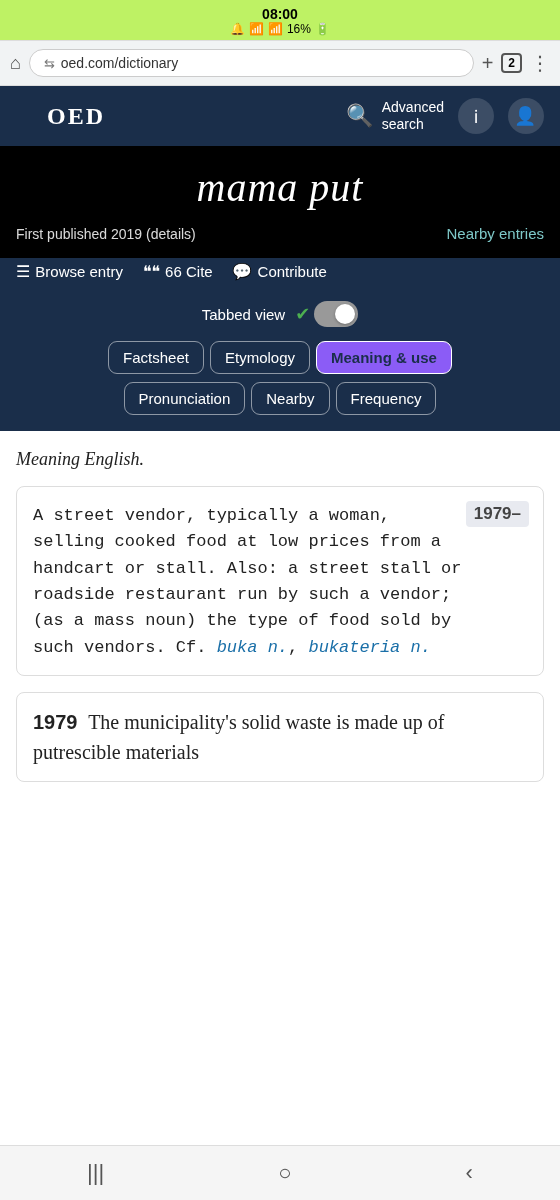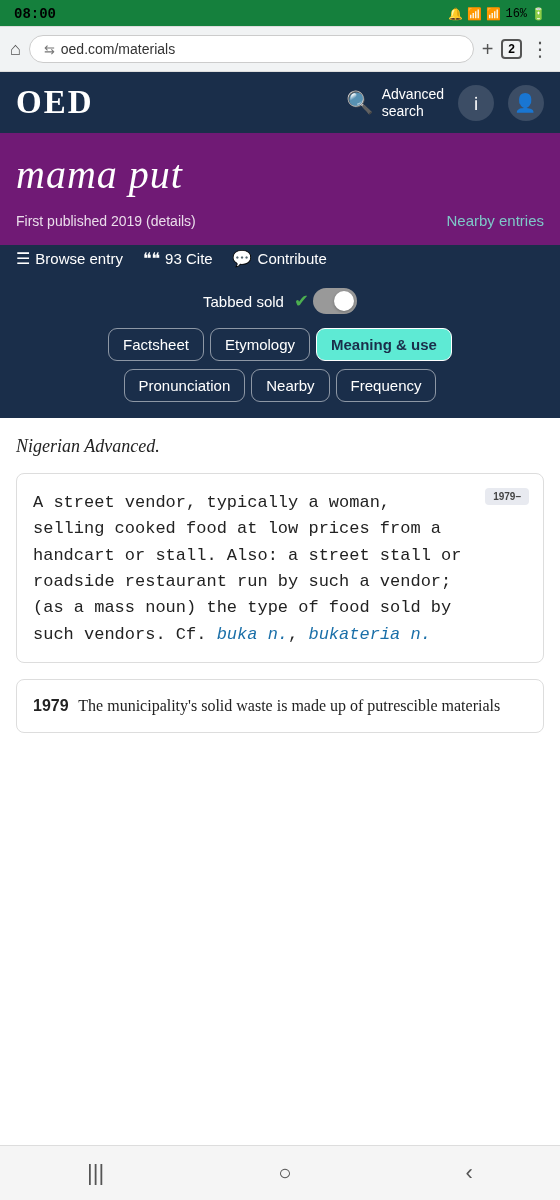--- a/index.html
+++ b/index.html
@@ -6,27 +6,28 @@
     * { box-sizing: border-box; margin: 0; padding: 0; }
     body {
       font-family: Georgia, 'Times New Roman', serif;
       background: #fff;
       width: 560px;
       overflow-x: hidden;
     }
 
     
     .status-bar {
-      background: #15803d;
+      background: #bef264;
       display: flex;
       justify-content: space-between;
       align-items: center;
       padding: 6px 14px 4px 14px;
       font-size: 13px;
-      font-family: Liberation Mono, monospace;
+      font-family: Liberation Sans, sans-serif;
+      flex-direction: column;
     }
     .status-time { font-weight: bold; font-size: 14px; }
     .status-icons { display: flex; align-items: center; gap: 4px; font-size: 12px; }
 
     
     .browser-bar {
       background: #f1f3f4;
       border-top: 1px solid #ddd;
       border-bottom: 1px solid #ddd;
       padding: 8px 10px;
@@ -63,25 +64,26 @@
     
     .oed-header {
       background: #1a2e4a;
       color: #fff;
       padding: 12px 16px;
       display: flex;
       align-items: center;
       gap: 0;
     }
     .oed-logo {
-      font-size: 33px;
+      font-size: 24px;
       font-weight: bold;
       letter-spacing: 2px;
       font-family: Georgia, serif;
       flex: 0 0 auto;
+      margin-left: 31px;
     }
     .oed-header-right {
       flex: 1;
       display: flex;
       align-items: center;
       justify-content: flex-end;
       gap: 14px;
     }
     .oed-search-area {
       display: flex;
@@ -105,24 +107,24 @@
       background: rgba(255,255,255,0.15);
       display: flex;
       align-items: center;
       justify-content: center;
       font-size: 18px;
       color: #fff;
     }
 
     
     .entry-header {
-      background: #701a75;
+      background: #000000;
       color: #fff;
       padding: 18px 16px 16px 16px;
-      text-align: left;
+      text-align: center;
     }
     .entry-word {
       font-size: 40px;
       font-style: italic;
       font-weight: normal;
       font-family: Georgia, serif;
       letter-spacing: 1px;
     }
     .entry-divider {
       display: flex;
@@ -242,21 +244,21 @@
       border: 1.5px solid rgba(255,255,255,0.5);
       border-radius: 9px;
       padding: 7px 14px;
       color: #fff;
       font-family: Arial, sans-serif;
       font-size: 15px;
       background: transparent;
       cursor: pointer;
     }
     .tab-pill.active {
-      background: #5eead4;
+      background: #8b5cf6;
       color: #1a2e4a;
       border-color: #fff;
       font-weight: 600;
     }
     .tab-pills-row2 {
       display: flex;
       gap: 6px;
       justify-content: center;
       margin-top: 8px;
     }
@@ -282,21 +284,21 @@
       margin-bottom: 16px;
       position: relative;
     }
     .date-badge {
       position: absolute;
       top: 14px;
       right: 14px;
       background: #e8eaf0;
       color: #444;
       font-family: Arial, sans-serif;
-      font-size: 10px;
+      font-size: 17px;
       padding: 3px 8px;
       border-radius: 4px;
       font-weight: bold;
     }
     .definition-text {
       font-size: 17px;
       line-height: 1.55;
       color: #222;
       font-family: Liberation Mono, monospace;
       padding-right: 60px;
@@ -308,21 +310,21 @@
     }
 
     
     .quote-card {
       border: 1px solid #ddd;
       border-radius: 8px;
       padding: 14px 16px;
       background: #fff;
     }
     .quote-text {
-      font-size: 16px;
+      font-size: 20px;
       line-height: 1.5;
       color: #222;
       font-family: Georgia, serif;
     }
     .quote-year {
       font-weight: bold;
       font-family: Arial, sans-serif;
       margin-right: 6px;
     }
 
@@ -358,21 +360,21 @@
     <span>📶</span>
     <span>16%</span>
     <span>🔋</span>
   </div>
 </div>
 
 <div class="browser-bar">
   <span class="browser-home">⌂</span>
   <div class="browser-url-box">
     <span class="browser-url-icon">⇆</span>
-    <span>oed.com/materials</span>
+    <span>oed.com/dictionary</span>
   </div>
   <span style="font-size:20px;color:#555;cursor:pointer;">+</span>
   <span class="browser-tab-count">2</span>
   <span style="font-size:20px;color:#555;cursor:pointer;">⋮</span>
 </div>
 
 <div class="oed-header">
   <div class="oed-logo">OED</div>
   <div class="oed-header-right">
     <div class="oed-search-area">
@@ -399,30 +401,30 @@
   </div>
 </div>
 
 <div class="entry-actions">
   <button class="action-btn">
     <span class="action-icon">☰</span>
     <span>Browse entry</span>
   </button>
   <button class="action-btn">
     <span class="action-icon">❝❝</span>
-    <span>93 Cite</span>
+    <span>66 Cite</span>
   </button>
   <button class="action-btn">
     <span class="action-icon">💬</span>
     <span>Contribute</span>
   </button>
 </div>
 
 <div class="tabbed-view-row">
-  <span class="tabbed-view-label">Tabbed sold</span>
+  <span class="tabbed-view-label">Tabbed view</span>
   <div class="toggle-container">
     <span class="toggle-check">✔</span>
     <div class="toggle-track">
       <div class="toggle-thumb"></div>
     </div>
   </div>
 </div>
 
 <div class="tab-pills-section">
   <div class="tab-pills-row">
@@ -443,21 +445,21 @@
     <button class="tab-pill">
       <span>Nearby</span>
     </button>
     <button class="tab-pill">
       <span>Frequency</span>
     </button>
   </div>
 </div>
 
 <div class="content-area">
-  <div class="language-label">Nigerian Advanced.</div>
+  <div class="language-label">Meaning English.</div>
 
   <div class="definition-card">
     <div class="date-badge">1979–</div>
     <div class="definition-text">
       <span>A street vendor, typically a woman, selling cooked food at low prices from a handcart or stall. Also: a street stall or roadside restaurant run by such a vendor; (as a mass noun) the type of food sold by such vendors. Cf. </span>
       <a class="def-link">buka <em>n</em>.</a>,
       <a class="def-link"> bukateria <em>n</em>.</a>
     </div>
   </div>
 

